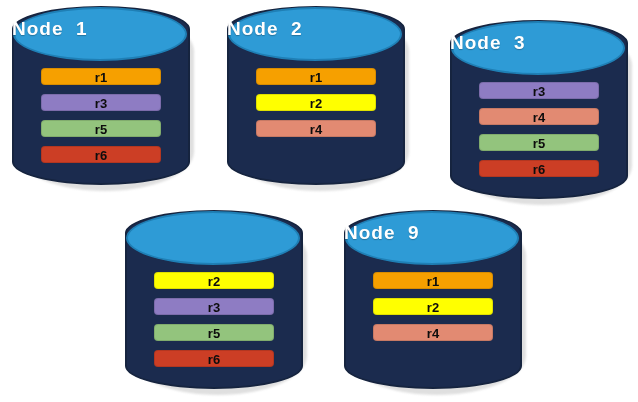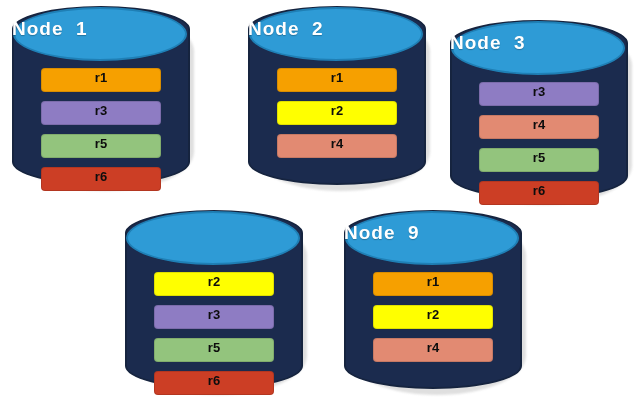--- a/index.html
+++ b/index.html
@@ -82,21 +82,21 @@
 
   
   .records {
     position: absolute;
     left: 29px;
     top: 62px;
     width: 120px;
   }
 
   .record {
-    height: 24px;
+    height: 17px;
     margin-bottom: 9px;
     border-radius: 4px;
     text-align: center;
     font-size: 13px;
     font-weight: bold;
     color: #0d0d0d;
     line-height: 17px;
     border: 1px solid rgba(0,0,0,.12);
   }
   .record:last-child { margin-bottom: 0; }
@@ -110,21 +110,21 @@
       <div class="cyl-body" style="background: rgb(27, 43, 78);"></div>
       <div class="cyl-top" style="background: rgb(46, 155, 214);"></div>
       <div class="node-title">Node  1</div>
       <div class="records">
         <div class="record" style="background: rgb(246, 160, 0);">r1</div>
         <div class="record" style="background: rgb(142, 124, 195);">r3</div>
         <div class="record" style="background: rgb(147, 196, 125);">r5</div>
         <div class="record" style="background: rgb(204, 62, 37);">r6</div>
       </div>
     </div>
-    <div class="node" style="left: 248px; top: 6px;">
+    <div class="node" style="left: 227px; top: 6px;">
       <div class="cyl-shadow"></div>
       <div class="cyl-body" style="background: rgb(27, 43, 78);"></div>
       <div class="cyl-top" style="background: rgb(46, 155, 214);"></div>
       <div class="node-title">Node  2</div>
       <div class="records">
         <div class="record" style="background: rgb(246, 160, 0);">r1</div>
         <div class="record" style="background: rgb(255, 255, 0);">r2</div>
         <div class="record" style="background: rgb(226, 138, 114);">r4</div>
       </div>
     </div>

